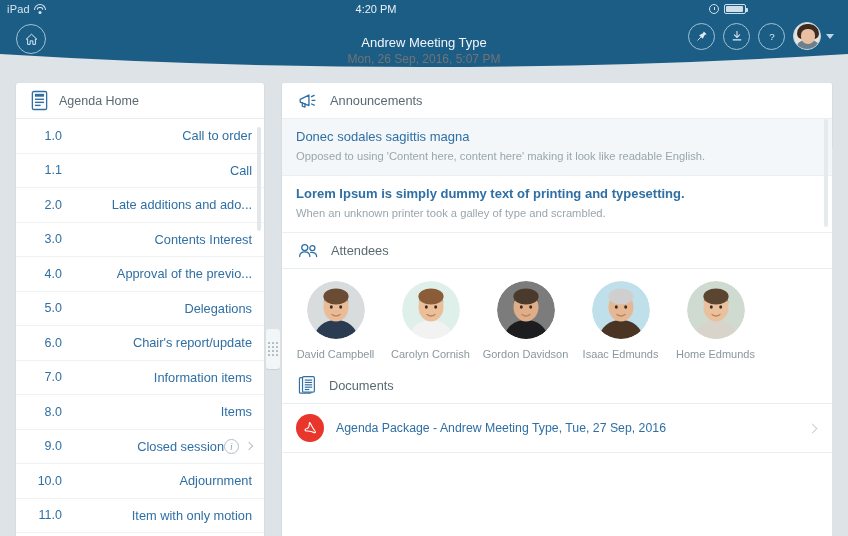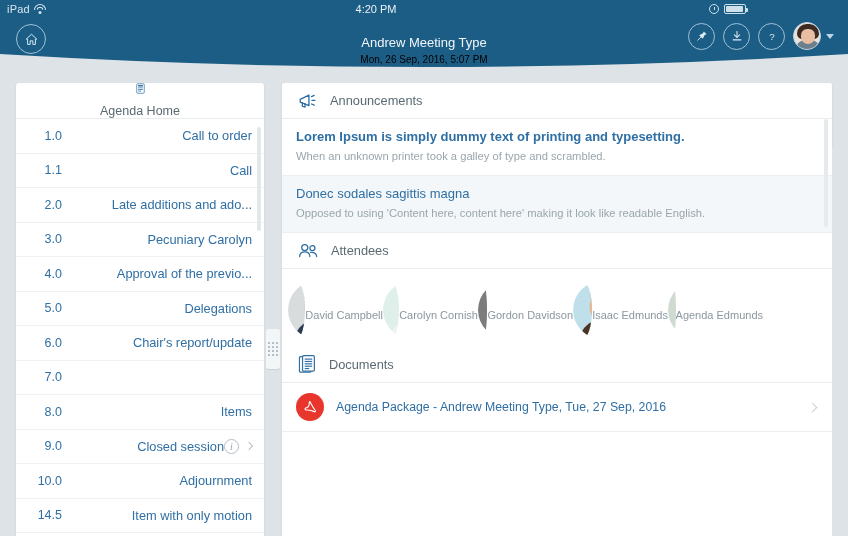--- a/index.html
+++ b/index.html
@@ -40,21 +40,21 @@
   .header-svg { position:absolute; top:0; left:0; }
   .header-content { position: absolute; top: 18px; left:0; width: 848px; height: 48px; z-index: 5; }
 
   .home-btn {
     position:absolute; left: 16px; top: 6px; width:30px; height:30px;
     border:1.4px solid #9fc2d8; border-radius:50%;
     display:flex; align-items:center; justify-content:center; cursor:pointer;
   }
   .title-block { position:absolute; left:0; right:0; top:16px; text-align:center; color:#ffffff; }
   .title-main { font-size:13px; line-height:17px; color:#f0f6fa; }
-  .title-sub  { font-size:10px; line-height:17px; color:#000000; }
+  .title-sub  { font-size:12px; line-height:17px; color:#737373; }
 
   .hdr-actions { position:absolute; right:14px; top:4px; display:flex; align-items:center; gap:8px; }
   .circ-btn {
     width:27px; height:27px; border:1.4px solid #9fc2d8; border-radius:50%;
     display:flex; align-items:center; justify-content:center; cursor:pointer; color:#dcecf5;
   }
   .avatar-wrap { display:flex; align-items:center; gap:5px; cursor:pointer; }
   .avatar {
     width:28px; height:28px; border-radius:50%; overflow:hidden; position:relative;
     background:#e9e3dd; border:1px solid #bcd3e2;
@@ -69,21 +69,20 @@
 
   
   .sidebar {
     position:absolute; left:16px; top:9px; width:248px; height:459px;
     background:#ffffff; border-radius:3px 3px 0 0; overflow:hidden;
     box-shadow: 0 1px 2px rgba(40,60,75,.13);
   }
   .agenda-home {
     height:36px; display:flex; align-items:center; gap:10px; padding:0 14px;
     border-bottom:1px solid #e7eced;
-    flex-direction:column;
   }
   .agenda-home-label { font-size:12.5px; color:#5a6a72; }
   .nav-list { position:relative; }
   .nav-item {
     height:34.5px; display:flex; align-items:center; padding:0 12px;
     border-bottom:1px solid #eef2f3; cursor:pointer; color:#2e6da4;text-align:right;
   }
   .nav-num { width:34px; font-size:12.5px; color:#2f6fa4; flex:0 0 auto; }
   .nav-num.indent { width:34px; padding-left:14px; }
   .nav-label { font-size:12.8px; color:#2f6fa4; flex:1 1 auto; white-space:nowrap; overflow:hidden; text-overflow:ellipsis; }
@@ -120,21 +119,21 @@
   }
   .section-title { font-size:12.8px; color:#5a6a72; }
 
   .ann-row { padding:9px 18px 11px 14px; border-bottom:1px solid #eaeff1; }
   .ann-row.alt { background:#f3f7f9; }
   .ann-title { font-size:13px; color:#2f6fa4; line-height:18px; }
   .ann-title.bold { font-weight:bold; }
   .ann-sub { font-size:11.2px; color:#9aa6ad; line-height:16px; margin-top:2px; }
 
   .attendees-strip { display:flex; padding:12px 6px 8px 6px; }
-  .attendee { width:95px; display:flex; align-items:center; cursor:pointer; }
+  .attendee { width:95px; display:flex; flex-direction:column; align-items:center; cursor:pointer; }
   .att-photo { width:58px; height:58px; border-radius:50%; overflow:hidden; position:relative; }
   .att-name { margin-top:9px; font-size:11px; color:#8b979e; white-space:nowrap; }
 
   .doc-row {
     height:49px; display:flex; align-items:center; gap:12px; padding:0 16px 0 14px;
     border-bottom:1px solid #eaeff1; cursor:pointer;
   }
   .doc-row.alt { background:#f3f7f9; }
   .pdf-icon {
     width:28px; height:28px; border-radius:50%; background:#e8362c; flex:0 0 auto;
@@ -243,55 +242,56 @@
           <div class="nav-item">
             <span class="nav-num indent">1.1</span>
             <span class="nav-label sub">Call</span>
           </div>
           <div class="nav-item">
             <span class="nav-num">2.0</span>
             <span class="nav-label">Late additions and ado...</span>
           </div>
           <div class="nav-item">
             <span class="nav-num">3.0</span>
-            <span class="nav-label">Pecuniary Carolyn</span>
+            <span class="nav-label">Contents Interest</span>
           </div>
           <div class="nav-item">
             <span class="nav-num">4.0</span>
             <span class="nav-label">Approval of the previo...</span>
           </div>
           <div class="nav-item">
             <span class="nav-num">5.0</span>
             <span class="nav-label">Delegations</span>
           </div>
           <div class="nav-item">
             <span class="nav-num">6.0</span>
             <span class="nav-label">Chair's report/update</span>
           </div>
           <div class="nav-item">
             <span class="nav-num">7.0</span>
+            <span class="nav-label">Information items</span>
           </div>
           <div class="nav-item">
             <span class="nav-num">8.0</span>
             <span class="nav-label">Items</span>
           </div>
           <div class="nav-item">
             <span class="nav-num">9.0</span>
             <span class="nav-label">Closed session</span>
             <span class="nav-trailing">
               <span class="info-circle">i</span>
               <span class="chev"></span>
             </span>
           </div>
           <div class="nav-item">
             <span class="nav-num">10.0</span>
             <span class="nav-label">Adjournment</span>
           </div>
           <div class="nav-item">
-            <span class="nav-num">14.5</span>
+            <span class="nav-num">11.0</span>
             <span class="nav-label">Item with only motion</span>
           </div>
         </div>
       <div class="sb-scroll"></div>
     </div>
 
     <div class="drag-handle">
       <span class="dots">
         <span></span>
           <span></span>
@@ -314,27 +314,27 @@
         <svg width="21" height="18" viewBox="0 0 24 20">
           <path d="M2.5 8.2 L12.5 3.2 L12.5 15.2 L2.5 11.2 Z" fill="none" stroke="#2f6fa4" stroke-width="1.5" stroke-linejoin="round"></path>
           <path d="M5 11 L5 16 L8 17 L8 12.2" fill="none" stroke="#2f6fa4" stroke-width="1.5" stroke-linejoin="round"></path>
           <line x1="15.5" y1="5" x2="18.5" y2="3.6" stroke="#2f6fa4" stroke-width="1.5" stroke-linecap="round"></line>
           <line x1="16" y1="9.2" x2="19.4" y2="9.2" stroke="#2f6fa4" stroke-width="1.5" stroke-linecap="round"></line>
           <line x1="15.5" y1="13.4" x2="18.5" y2="14.8" stroke="#2f6fa4" stroke-width="1.5" stroke-linecap="round"></line>
         </svg>
         <span class="section-title">Announcements</span>
       </div>
       <div id="ann-list">
+          <div class="ann-row alt">
+            <div class="ann-title">Donec sodales sagittis magna</div>
+            <div class="ann-sub">Opposed to using 'Content here, content here' making it look like readable English.</div>
+          </div>
           <div class="ann-row">
             <div class="ann-title bold">Lorem Ipsum is simply dummy text of printing and typesetting.</div>
             <div class="ann-sub">When an unknown printer took a galley of type and scrambled.</div>
-          </div>
-          <div class="ann-row alt">
-            <div class="ann-title">Donec sodales sagittis magna</div>
-            <div class="ann-sub">Opposed to using 'Content here, content here' making it look like readable English.</div>
           </div>
         </div>
 
       <div class="section-head">
         <svg width="22" height="18" viewBox="0 0 26 20">
           <circle cx="8" cy="6" r="3.6" fill="none" stroke="#2f6fa4" stroke-width="1.5"></circle>
           <circle cx="17" cy="6.6" r="3" fill="none" stroke="#2f6fa4" stroke-width="1.5"></circle>
           <path d="M2 16.5 C2 12.6 5 11 8 11 C11 11 14 12.6 14 16.5" fill="none" stroke="#2f6fa4" stroke-width="1.5" stroke-linecap="round"></path>
           <path d="M15 11.6 C18.6 11.2 22 12.8 22 16.5" fill="none" stroke="#2f6fa4" stroke-width="1.5" stroke-linecap="round"></path>
         </svg>
@@ -432,21 +432,21 @@
                   <rect width="58" height="58" fill="#cfdbd0"></rect>
                   <ellipse cx="29" cy="56" rx="21" ry="17" fill="#d9d4cb"></ellipse>
                   <ellipse cx="29" cy="26" rx="12.5" ry="14.5" fill="#ebc09c"></ellipse>
                   <path d="M16.5 23 C17 12 41 12 41.5 23 C41.5 17 36 13.5 29 13.5 C22 13.5 16.5 17 16.5 23 Z" fill="#5b4531"></path>
                   <ellipse cx="29" cy="15.5" rx="12.6" ry="8" fill="#5b4531"></ellipse>
                   <ellipse cx="24.3" cy="26" rx="1.5" ry="1.7" fill="#3a2c24"></ellipse>
                   <ellipse cx="33.7" cy="26" rx="1.5" ry="1.7" fill="#3a2c24"></ellipse>
                   <path d="M25 33.5 Q29 36.5 33 33.5" fill="none" stroke="#b9825f" stroke-width="1.3" stroke-linecap="round"></path>
                 </g>
               </svg></div>
-            <div class="att-name">Agenda Edmunds</div>
+            <div class="att-name">Home Edmunds</div>
           </div>
         </div>
 
       <div class="section-head">
         <svg width="20" height="21" viewBox="0 0 22 22">
           <rect x="1.6" y="2.4" width="13" height="17" rx="1.3" fill="#ffffff" stroke="#2f6fa4" stroke-width="1.3"></rect>
           <rect x="5" y="1.3" width="13" height="17" rx="1.3" fill="#ffffff" stroke="#2f6fa4" stroke-width="1.3"></rect>
           <g fill="#2f6fa4">
             <rect x="7.4" y="4.4" width="8.2" height="1.3"></rect>
             <rect x="7.4" y="7" width="8.2" height="1.3"></rect>

